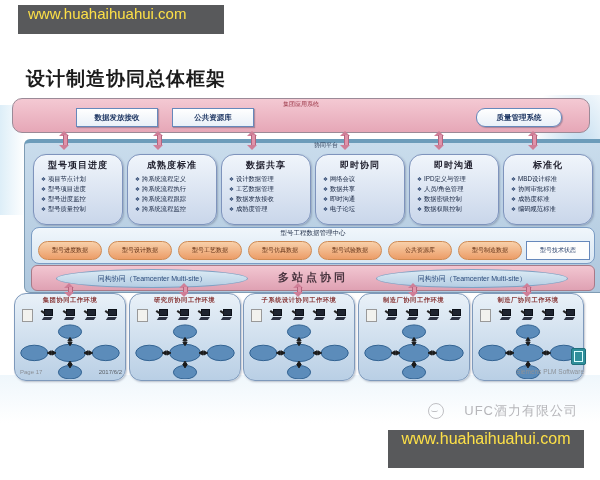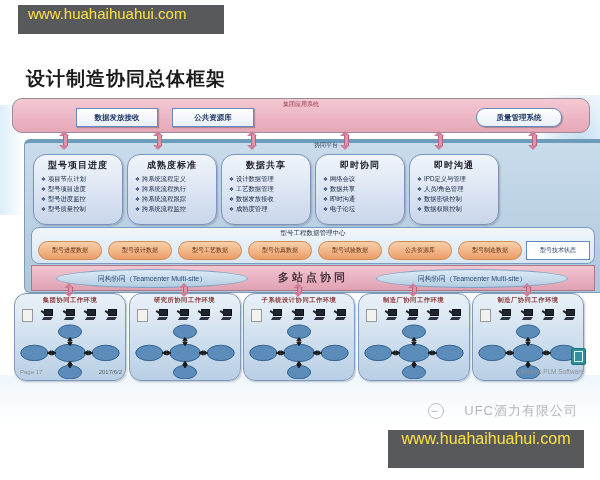--- a/index.html
+++ b/index.html
@@ -40,21 +40,21 @@
   .blt{color:#27406b;font-size:5.5px;margin-right:2px;}
   
   .databand{position:absolute;left:6px;top:84px;width:562px;height:35px;border-radius:8px;
     background:linear-gradient(180deg,#f0f6fb,#d9e7f3);border:1px solid #7a9cc4;}
   .databand-label{position:absolute;left:0;right:0;top:1px;text-align:center;font-size:6.5px;color:#22304a;}
   .oval{position:absolute;top:13px;height:17px;border-radius:10px;background:linear-gradient(180deg,#f8d0aa,#ec9d68);
     border:1px solid #cf8a52;display:flex;align-items:center;justify-content:center;font-size:6px;color:#5a2a10;white-space:nowrap;}
   .statusbox{position:absolute;top:13px;height:17px;background:#fdfdfd;border:1px solid #6688bb;
     display:flex;align-items:center;justify-content:center;font-size:6px;color:#223a66;white-space:nowrap;}
   
-  .multisite{position:absolute;left:6px;top:122px;width:562px;height:24px;border-radius:0;
+  .multisite{position:absolute;left:6px;top:122px;width:562px;height:24px;border-radius:6px;
     background:linear-gradient(180deg,#f2c6d1,#dfa1b3);border:1px solid #a87a88;}
   .multisite-center{position:absolute;left:0;right:0;top:4px;text-align:center;font-size:11px;font-weight:bold;color:#4a3540;letter-spacing:3px;}
   .ms-oval{position:absolute;top:3px;height:17px;width:190px;border-radius:50%;
     background:linear-gradient(180deg,#dcebf5,#b4cde3);border:1px solid #7fa2c4;display:flex;align-items:center;justify-content:center;
     font-size:7px;color:#2a4a7a;white-space:nowrap;}
   
   .env{position:absolute;top:293px;width:110px;height:86px;border-radius:12px;z-index:2;
     background:linear-gradient(180deg,#e9f1f8 0%,#b9cfe5 100%);border:1.5px solid #7e99bb;box-shadow:1px 1px 2px rgba(50,60,90,.3);}
   .env h4{margin:2px 2px 0;text-align:center;font-size:6.3px;color:#8a3a3a;letter-spacing:.5px;white-space:nowrap;}
   .iconrow{display:flex;justify-content:space-between;align-items:flex-end;padding:2px 7px 0;height:15px;}
@@ -172,20 +172,29 @@
     <div class="col" style="left:384px;">
       <h3>即时沟通</h3>
       <ul>
         <li><span class="blt">❖</span><span>IPD定义与管理</span></li>
         <li><span class="blt">❖</span><span>人员/角色管理</span></li>
         <li><span class="blt">❖</span><span>数据密级控制</span></li>
         <li><span class="blt">❖</span><span>数据权限控制</span></li>
       </ul>
     </div>
 
+    <div class="col" style="left:478px;">
+      <h3>标准化</h3>
+      <ul>
+        <li><span class="blt">❖</span><span>MBD设计标准</span></li>
+        <li><span class="blt">❖</span><span>协同审批标准</span></li>
+        <li><span class="blt">❖</span><span>成熟度标准</span></li>
+        <li><span class="blt">❖</span><span>编码规范标准</span></li>
+      </ul>
+    </div>
 
     <div class="databand">
       <div class="databand-label">型号工程数据管理中心</div>
       <div class="oval" style="left:6px;width:62px;">型号进度数据</div>
       <div class="oval" style="left:76px;width:62px;">型号设计数据</div>
       <div class="oval" style="left:146px;width:62px;">型号工艺数据</div>
       <div class="oval" style="left:216px;width:62px;">型号仿真数据</div>
       <div class="oval" style="left:286px;width:62px;">型号试验数据</div>
       <div class="oval" style="left:356px;width:62px;">公共资源库</div>
       <div class="oval" style="left:426px;width:62px;">型号制造数据</div>

